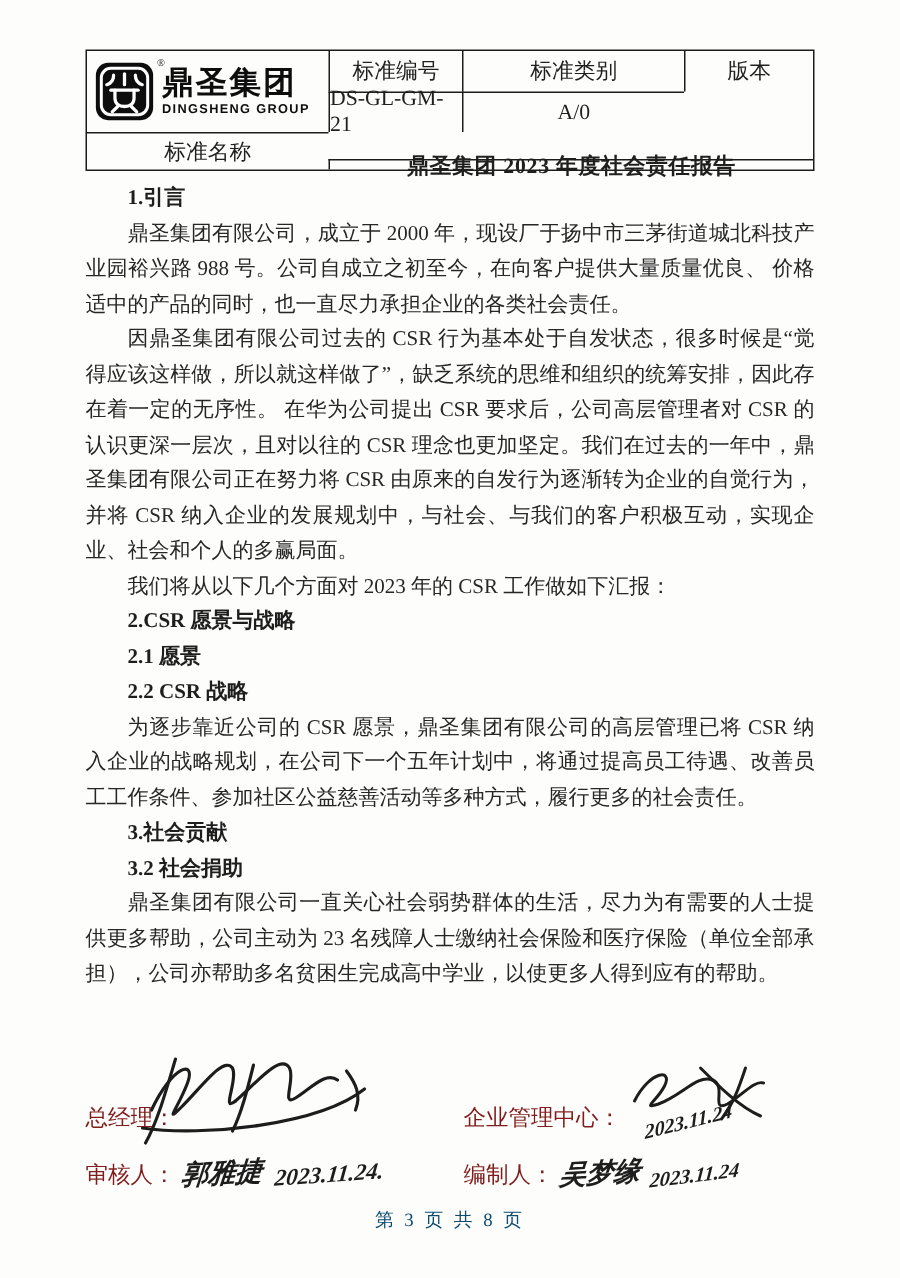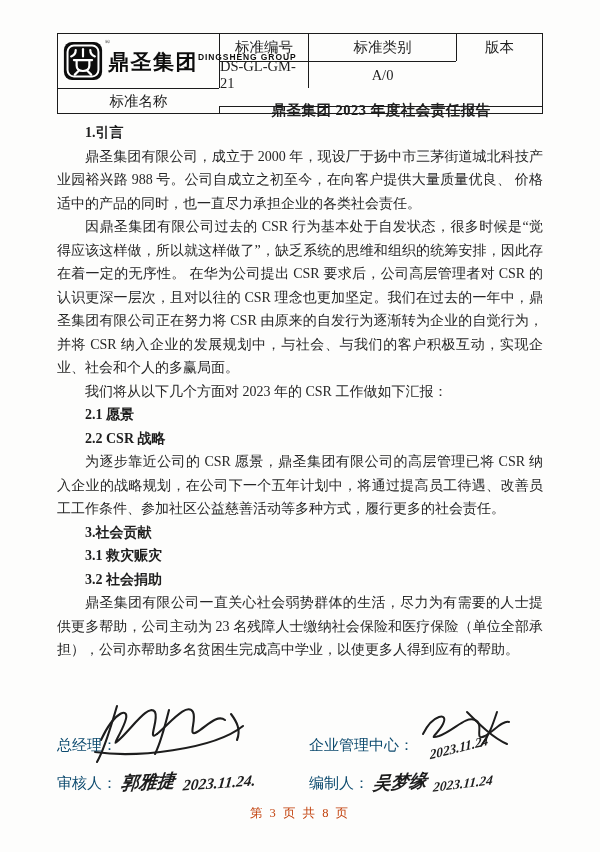--- a/index.html
+++ b/index.html
@@ -17,50 +17,50 @@
   }
   .cell{display:flex;align-items:center;justify-content:center;
     font-size:14.5px;color:#1f1f1f;box-sizing:border-box;}
   .bl{border-left:1.4px solid #1c1c1c;}
   .bt{border-top:1.4px solid #1c1c1c;}
   .logo-cell{grid-column:1;grid-row:1/3;justify-content:flex-start;padding-left:5px;gap:5px;}
   .name-label-cell{grid-column:1;grid-row:3;}
   .name-value-cell{grid-column:2/5;grid-row:3;font-weight:bold;font-size:14.5px;letter-spacing:.5px;margin-top:18px;}
   .logo-mark{position:relative;width:40px;height:40px;flex:0 0 auto;}
   .logo-reg{position:absolute;top:-3px;right:-7px;font-size:7px;color:#111;}
-  .logo-text{display:flex;flex-direction:row;line-height:1;}
+  .logo-text{display:flex;flex-direction:column;line-height:1;}
   .logo-cn{font-family:"Liberation Sans","DejaVu Sans",sans-serif;font-weight:900;
     font-size:21px;letter-spacing:1.5px;color:#0d0d0d;white-space:nowrap;}
   .logo-en{font-family:"Liberation Sans","DejaVu Sans",sans-serif;font-weight:700;
     font-size:8.5px;letter-spacing:.9px;color:#0d0d0d;margin-top:2px;white-space:nowrap;}
   
   .doc-body{
     position:absolute;left:57px;width:486px;top:121px;
     font-size:14px;line-height:23.5px;text-align:justify;
   }
   .doc-body .heading{font-weight:bold;text-indent:2em;color:#1e1e1e;}
   .doc-body .para{margin:0;text-indent:2em;}
   
   .sign-area{position:absolute;left:57px;width:486px;top:722px;height:80px;font-size:15px;}
-  .sig-label{color:#0c4a6e;}
+  .sig-label{color:#7f1d1d;}
   .row-gm{position:absolute;left:0;top:14px;}
   .row-reviewer{position:absolute;left:0;top:48px;white-space:nowrap;}
   .row-mgmt{position:absolute;left:252px;top:14px;white-space:nowrap;}
   .row-compiler{position:absolute;left:252px;top:48px;white-space:nowrap;}
   .scribble-gm{position:absolute;left:34px;top:-26px;pointer-events:none;}
   .scribble-mgmt{position:absolute;left:352px;top:-16px;pointer-events:none;}
   .hand{font-style:italic;font-weight:700;color:#1d1d1d;display:inline-block;}
   .hand-name{font-size:18px;transform:rotate(-3deg) skewX(-8deg);margin-left:4px;}
   .hand-date{font-size:15.5px;transform:rotate(-4deg) skewX(-10deg);margin-left:8px;}
   .mgmt-date{position:absolute;left:372px;top:18px;font-style:italic;font-weight:700;
     font-size:13.5px;color:#1d1d1d;transform:rotate(-14deg) skewX(-12deg);}
   .compiler-date{font-size:13.5px;transform:rotate(-7deg) skewX(-12deg);margin-left:6px;}
   
   .footer{position:absolute;left:0;right:0;bottom:30px;text-align:center;
-    font-size:12.5px;letter-spacing:2px;color:#c2410c;}
+    font-size:12.5px;letter-spacing:2px;color:#0c4a6e;}
 </style>
 </head>
 <body>
 
 <div class="page">
 
   <div class="header-table">
     <div class="cell logo-cell">
       <span class="logo-mark">
         <svg width="40" height="40" viewBox="0 0 44 44">
@@ -90,25 +90,25 @@
     <div class="cell bl bt">A/0</div>
     <div class="cell bt name-label-cell">标准名称</div>
     <div class="cell bl bt name-value-cell">鼎圣集团 2023 年度社会责任报告</div>
   </div>
 
   <div class="doc-body">
     <div class="heading">1.引言</div>
     <p class="para">鼎圣集团有限公司，成立于 2000 年，现设厂于扬中市三茅街道城北科技产业园裕兴路 988 号。公司自成立之初至今，在向客户提供大量质量优良、 价格适中的产品的同时，也一直尽力承担企业的各类社会责任。</p>
     <p class="para">因鼎圣集团有限公司过去的 CSR 行为基本处于自发状态，很多时候是“觉得应该这样做，所以就这样做了”，缺乏系统的思维和组织的统筹安排，因此存在着一定的无序性。 在华为公司提出 CSR 要求后，公司高层管理者对 CSR 的认识更深一层次，且对以往的 CSR 理念也更加坚定。我们在过去的一年中，鼎圣集团有限公司正在努力将 CSR 由原来的自发行为逐渐转为企业的自觉行为，并将 CSR 纳入企业的发展规划中，与社会、与我们的客户积极互动，实现企业、社会和个人的多赢局面。</p>
     <p class="para">我们将从以下几个方面对 2023 年的 CSR 工作做如下汇报：</p>
+    <div class="heading">2.CSR 愿景与战略</div>
     <div class="heading">2.1 愿景</div>
     <div class="heading">2.2 CSR 战略</div>
     <p class="para">为逐步靠近公司的 CSR 愿景，鼎圣集团有限公司的高层管理已将 CSR 纳入企业的战略规划，在公司下一个五年计划中，将通过提高员工待遇、改善员工工作条件、参加社区公益慈善活动等多种方式，履行更多的社会责任。</p>
     <div class="heading">3.社会贡献</div>
-    <div class="heading">3.1 救灾赈灾</div>
     <div class="heading">3.2 社会捐助</div>
     <p class="para">鼎圣集团有限公司一直关心社会弱势群体的生活，尽力为有需要的人士提供更多帮助，公司主动为 23 名残障人士缴纳社会保险和医疗保险（单位全部承担），公司亦帮助多名贫困生完成高中学业，以使更多人得到应有的帮助。</p>
   </div>
 
   <div class="sign-area">
 
     <svg class="scribble-gm" width="190" height="72" viewBox="0 0 190 72">
       <g fill="none" stroke="#1d1d1d" stroke-width="2.1" stroke-linecap="round">
         <path d="M26 10 C20 30 14 52 6 66"></path>
         <path d="M10 44 C24 14 40 10 34 26 C28 42 18 54 30 42 C44 28 58 8 64 16 C68 24 56 46 66 38"></path>

